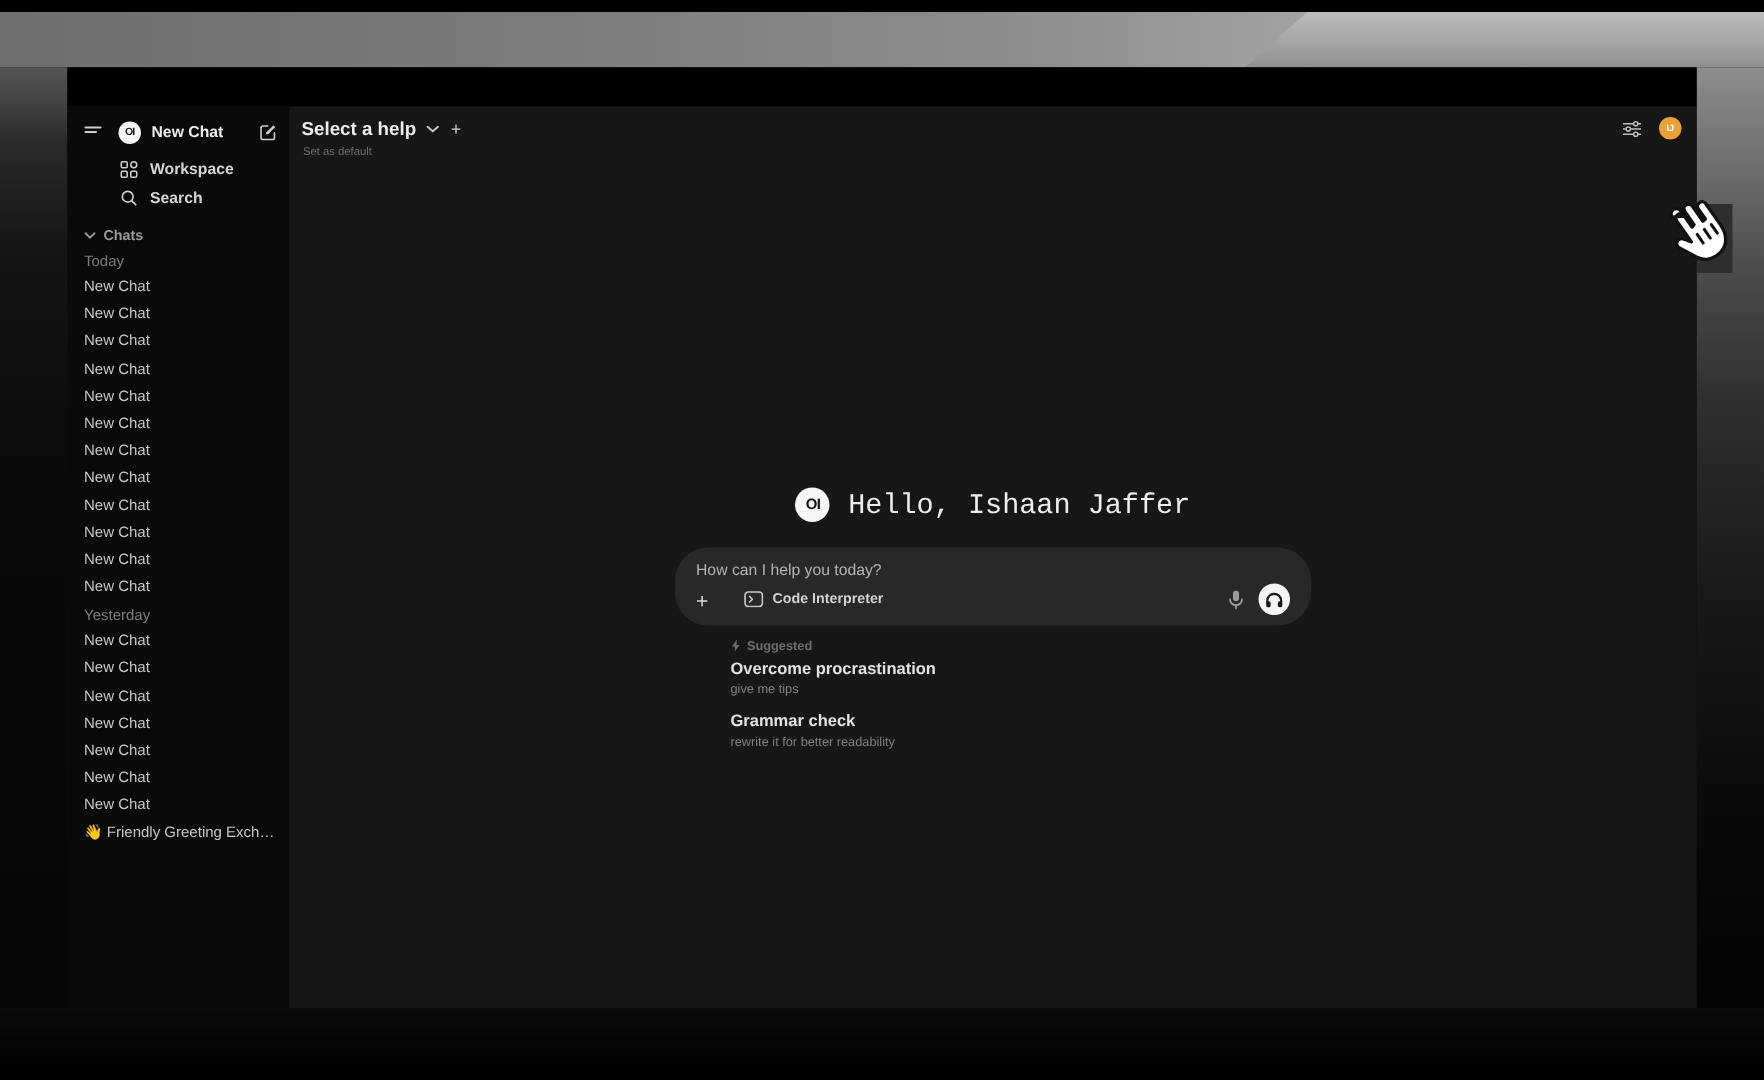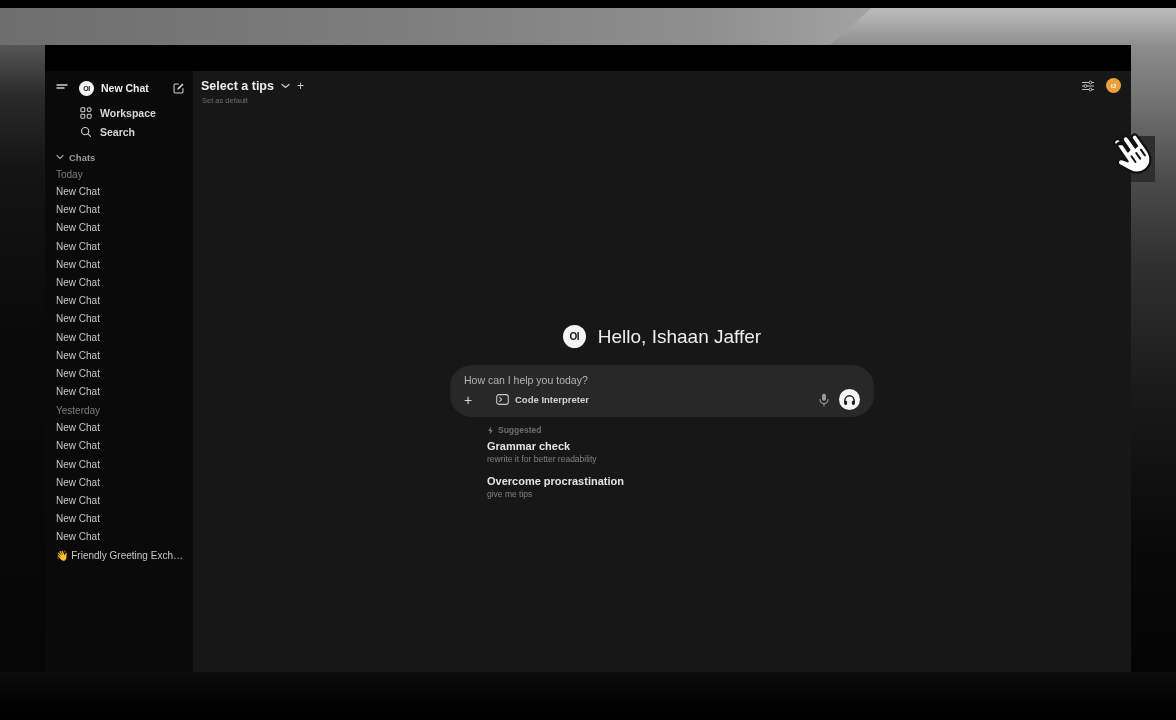--- a/index.html
+++ b/index.html
@@ -53,21 +53,21 @@
   .set-default { color:#6f6f6f; font-size:7.5px; margin-top:3px; margin-left:1px; cursor:pointer; }
   .header-right { position:absolute; right:10px; top:7px; display:flex; align-items:center; gap:11px; }
   .avatar { width:15px; height:15px; border-radius:50%; display:flex; align-items:center;
             justify-content:center; color:#fff; font-size:6px; font-weight:bold; cursor:pointer; }
 
   .center-block { position:absolute; left:50%; transform:translateX(-50%); top:254px; width:424px; }
   .greeting-row { display:flex; align-items:center; justify-content:center; gap:12px; margin-bottom:17px; }
   .greeting-logo { width:23px; height:23px; border-radius:50%; background:#f5f5f5; color:#111;
                    font-size:10px; font-weight:bold; display:flex; align-items:center;
                    justify-content:center; letter-spacing:-0.5px; }
-  .greeting-text { color:#ededed; font-size:19px; font-weight:500; }
+  .greeting-text { color:#ededed; font-size:19px; font-weight:500;font-family:Liberation Mono, monospace; }
 
   .input-card { background:#282828; border-radius:22px; padding:9px 14px 7px 14px; height:52px;
                 display:flex; flex-direction:column; justify-content:space-between; cursor:text; }
   .input-placeholder { color:#b4b4b4; font-size:10.5px; }
   .input-toolbar { display:flex; align-items:center; }
   .plus-btn { color:#d9d9d9; font-size:14px; font-weight:300; width:16px; cursor:pointer; line-height:1; }
   .ci-chip { display:flex; align-items:center; gap:6px; margin-left:16px; cursor:pointer; }
   .ci-label { color:#d2d2d2; font-size:9.5px; font-weight:600; }
   .tool-spacer { flex:1; }
   .mic-btn { cursor:pointer; margin-right:10px; }
@@ -168,21 +168,21 @@
         <div class="sb-chat">New Chat</div>
         <div class="sb-chat">New Chat</div>
         <div class="sb-chat">New Chat</div>
         <div class="sb-chat">New Chat</div>
         <div class="sb-chat">👋 Friendly Greeting Exchange</div>
       </aside>
 
       <main class="main">
         <div class="main-header">
           <div class="model-row">
-            <span class="model-label">Select a tips</span>
+            <span class="model-label">Select a help</span>
             <span class="icon">
               <svg width="9" height="6" viewBox="0 0 9 6">
                   <path d="M1 1.5l3.5 3 3.5-3" stroke="#cfcfcf" fill="none" stroke-width="1.2" stroke-linecap="round"></path>
                 </svg>
             </span>
             <span class="model-plus">+</span>
           </div>
           <div class="set-default">Set as default</div>
           <div class="header-right">
             <span class="icon">
@@ -240,26 +240,26 @@
             <div class="suggested-head">
               <span class="icon">
                 <svg width="7" height="9" viewBox="0 0 7 9">
                     <path d="M4.2 0.5L1 5h2L2.8 8.5 6 4H4z" fill="#6f6f6f"></path>
                   </svg>
               </span>
               <span class="suggested-label">Suggested</span>
             </div>
 
             <div class="sugg-item">
+              <div class="sugg-title">Overcome procrastination</div>
+              <div class="sugg-sub">give me tips</div>
+            </div>
+            <div class="sugg-item">
               <div class="sugg-title">Grammar check</div>
               <div class="sugg-sub">rewrite it for better readability</div>
-            </div>
-            <div class="sugg-item">
-              <div class="sugg-title">Overcome procrastination</div>
-              <div class="sugg-sub">give me tips</div>
             </div>
           </div>
         </div>
       </main>
 
     </div>
   </div>
 
   <svg class="cursor" viewBox="0 0 52 54">
     <g transform="rotate(-35 26 27)">

